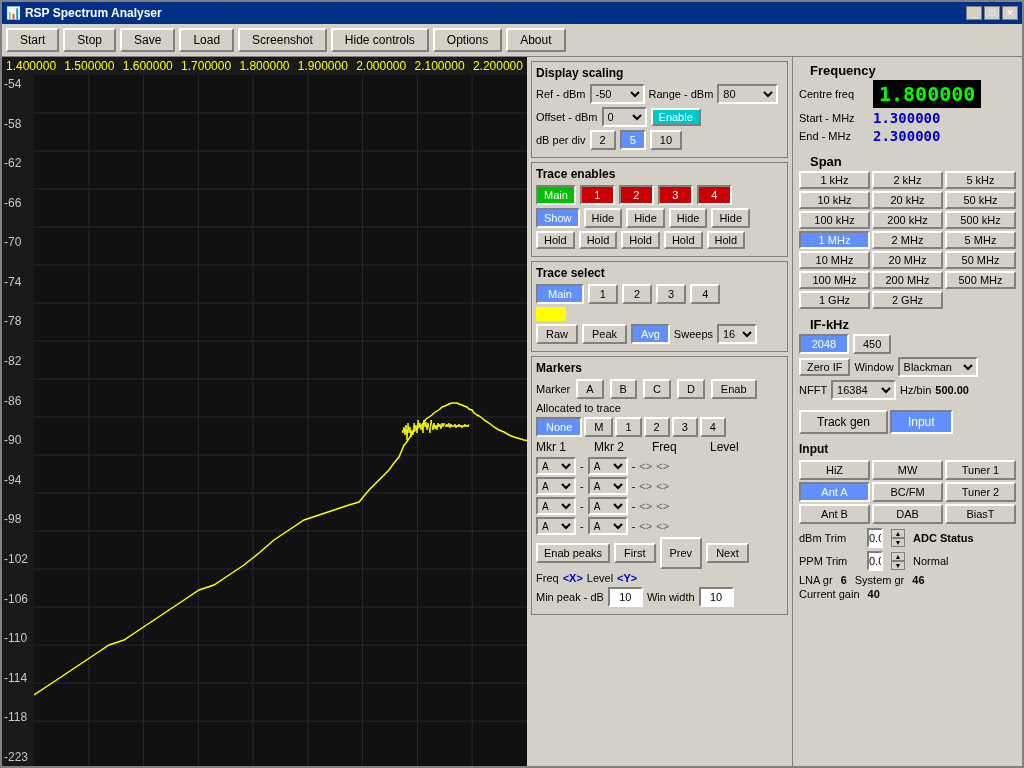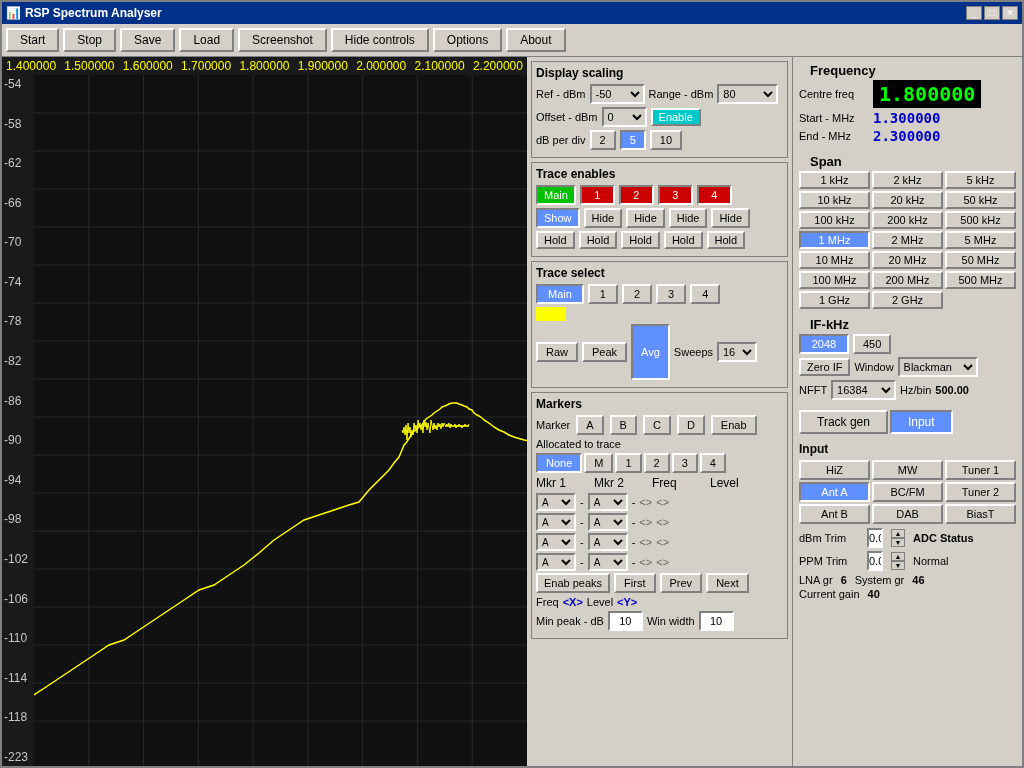--- a/index.html
+++ b/index.html
@@ -86,40 +86,40 @@
     .t-2 { background: #cc0000; color: white; border-color: #808080 #ffffff #ffffff #808080; }
     .t-3 { background: #cc0000; color: white; border-color: #808080 #ffffff #ffffff #808080; }
     .t-4 { background: #cc0000; color: white; border-color: #808080 #ffffff #ffffff #808080; }
     .e-show { background: #6090ff; color: white; border: 2px solid; border-color: #808080 #ffffff #ffffff #808080; padding: 2px 6px; cursor: pointer; font-size: 11px; }
     .e-hide { background: #d4d0c8; border: 2px solid; border-color: #ffffff #808080 #808080 #ffffff; padding: 2px 6px; cursor: pointer; font-size: 11px; }
     .e-hold { background: #d4d0c8; border: 2px solid; border-color: #ffffff #808080 #808080 #ffffff; padding: 1px 6px; cursor: pointer; font-size: 11px; }
     .s-main { background: #6090ff; color: white; border: 2px solid; border-color: #808080 #ffffff #ffffff #808080; padding: 2px 10px; cursor: pointer; font-size: 11px; }
     .s-num { background: #d4d0c8; border: 2px solid; border-color: #ffffff #808080 #808080 #ffffff; padding: 2px 10px; cursor: pointer; font-size: 11px; }
 
     .color-swatch { width: 30px; height: 14px; background: yellow; }
-    .avg-btn { background: #6090ff; color: white; border: 2px solid; border-color: #808080 #ffffff #ffffff #808080; padding: 20px 8px; cursor: pointer; font-size: 11px; }
+    .avg-btn { background: #6090ff; color: white; border: 2px solid; border-color: #808080 #ffffff #ffffff #808080; padding: 2px 8px; cursor: pointer; font-size: 11px; }
     .raw-btn, .peak-btn { background: #d4d0c8; border: 2px solid; border-color: #ffffff #808080 #808080 #ffffff; padding: 2px 8px; cursor: pointer; font-size: 11px; }
 
     .marker-label-row { display: flex; align-items: center; gap: 6px; }
     .mkr-letter { background: #d4d0c8; border: 2px solid; border-color: #ffffff #808080 #808080 #ffffff; padding: 2px 8px; cursor: pointer; font-size: 11px; }
     .mkr-enab { background: #d4d0c8; border: 2px solid; border-color: #ffffff #808080 #808080 #ffffff; padding: 2px 8px; cursor: pointer; font-size: 11px; }
 
     .alloc-row { display: flex; align-items: center; gap: 2px; }
     .alloc-none { background: #6090ff; color: white; border: 2px solid; border-color: #808080 #ffffff #ffffff #808080; padding: 2px 8px; cursor: pointer; font-size: 11px; }
     .alloc-btn { background: #d4d0c8; border: 2px solid; border-color: #ffffff #808080 #808080 #ffffff; padding: 2px 8px; cursor: pointer; font-size: 11px; }
 
     .freq-level-row { display: flex; align-items: center; gap: 4px; font-size: 11px; }
     .fl-label { font-size: 11px; }
     .fl-arrow { color: #0000cc; font-weight: bold; cursor: pointer; font-size: 11px; }
 
     .minpeak-row { display: flex; align-items: center; gap: 4px; font-size: 11px; }
 
     .peaks-btn { background: #d4d0c8; border: 2px solid; border-color: #ffffff #808080 #808080 #ffffff; padding: 2px 6px; cursor: pointer; font-size: 11px; }
     .first-btn { background: #d4d0c8; border: 2px solid; border-color: #ffffff #808080 #808080 #ffffff; padding: 2px 8px; cursor: pointer; font-size: 11px; }
-    .prev-btn { background: #d4d0c8; border: 2px solid; border-color: #ffffff #808080 #808080 #ffffff; padding: 2px 8px; cursor: pointer; font-size: 11px; text-align: center; }
+    .prev-btn { background: #d4d0c8; border: 2px solid; border-color: #ffffff #808080 #808080 #ffffff; padding: 8px 8px; cursor: pointer; font-size: 11px; text-align: center; }
     .next-btn { background: #d4d0c8; border: 2px solid; border-color: #ffffff #808080 #808080 #ffffff; padding: 2px 8px; cursor: pointer; font-size: 11px; }
 
     svg { display: block; }
   </style>
 </head>
 <body>
 
 <div class="window">
 
   <div class="titlebar">

